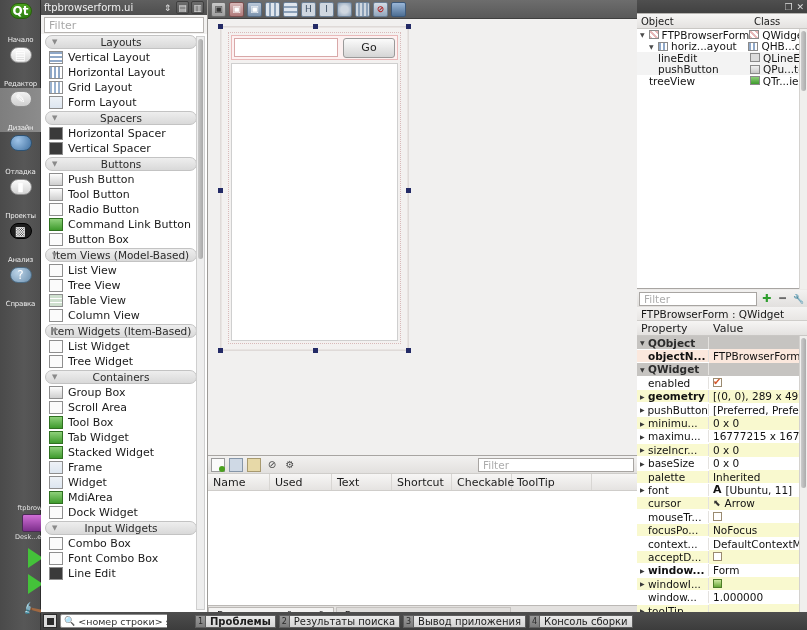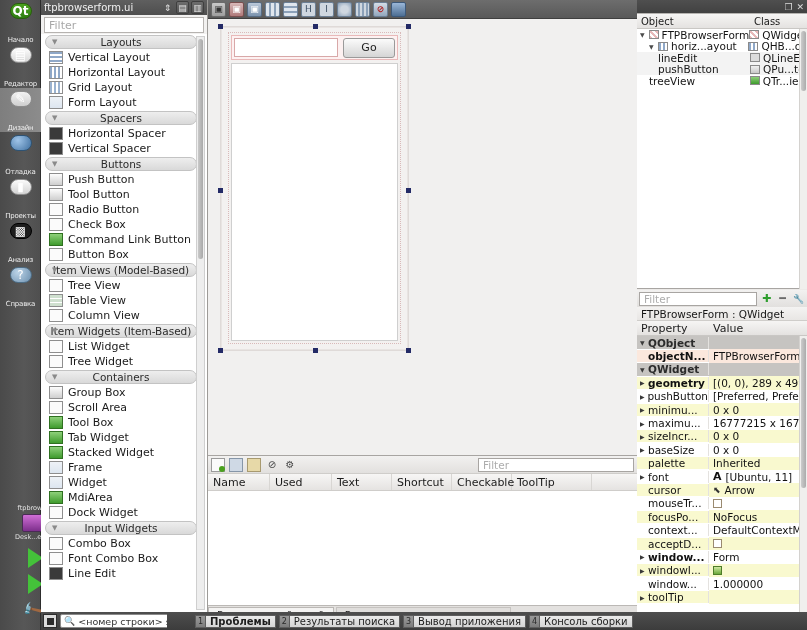--- a/index.html
+++ b/index.html
@@ -378,34 +378,34 @@
         </div>
         <div class="wrow">
           <span class="wicon ic-gray"></span>
           <span>Tool Button</span>
         </div>
         <div class="wrow">
           <span class="wicon ic-white"></span>
           <span>Radio Button</span>
         </div>
         <div class="wrow">
-          <span class="wicon ic-white"></span>
-          <span>Check Box</span>
-        </div>
-        <div class="wrow">
           <span class="wicon ic-green"></span>
           <span>Command Link Button</span>
         </div>
         <div class="wrow">
           <span class="wicon ic-white"></span>
           <span>Button Box</span>
         </div>
         <div class="cat">
           <span class="arrow">▼</span>
           <span>Item Views (Model-Based)</span>
+        </div>
+        <div class="wrow">
+          <span class="wicon ic-white"></span>
+          <span>List View</span>
         </div>
         <div class="wrow">
           <span class="wicon ic-white"></span>
           <span>Tree View</span>
         </div>
         <div class="wrow">
           <span class="wicon ic-tbl"></span>
           <span>Table View</span>
         </div>
         <div class="wrow">
@@ -652,20 +652,29 @@
           <div class="pv">
             <span>FTPBrowserForm</span>
           </div>
         </div>
         <div class="prow group">
           <div class="pk">
             <span class="exp">▼</span>
             <span>QWidget</span>
           </div>
         </div>
+        <div class="prow w">
+          <div class="pk">
+            <span class="exp"></span>
+            <span>enabled</span>
+          </div>
+          <div class="pv">
+            <span class="chkbox on"></span>
+          </div>
+        </div>
         <div class="prow y">
           <div class="pk bold">
             <span class="exp">▶</span>
             <span>geometry</span>
           </div>
           <div class="pv">
             <span>[(0, 0), 289 x 499]</span>
           </div>
         </div>
         <div class="prow w">

